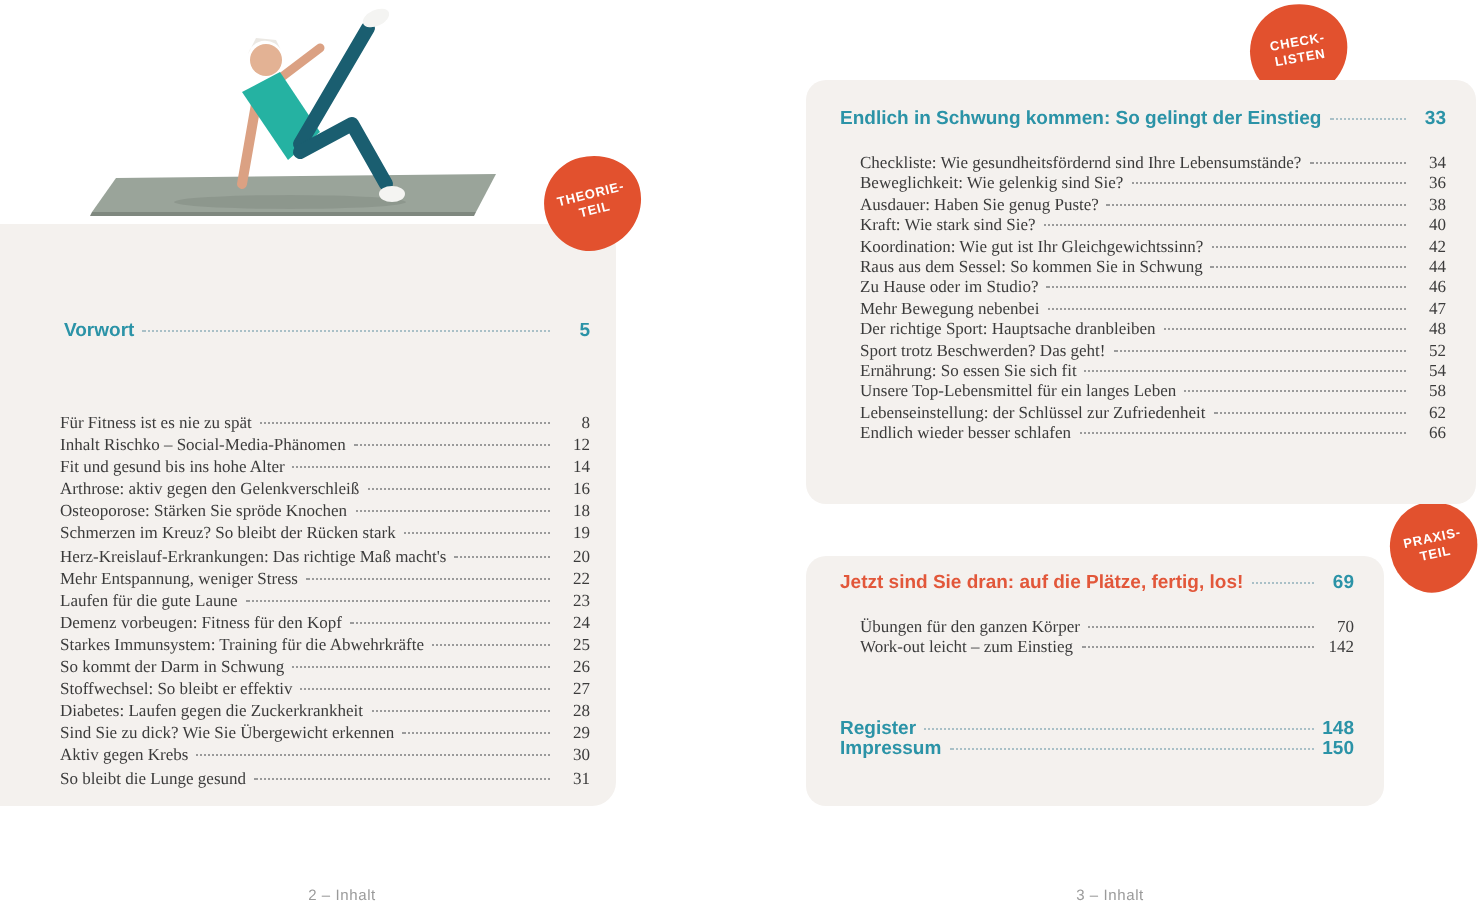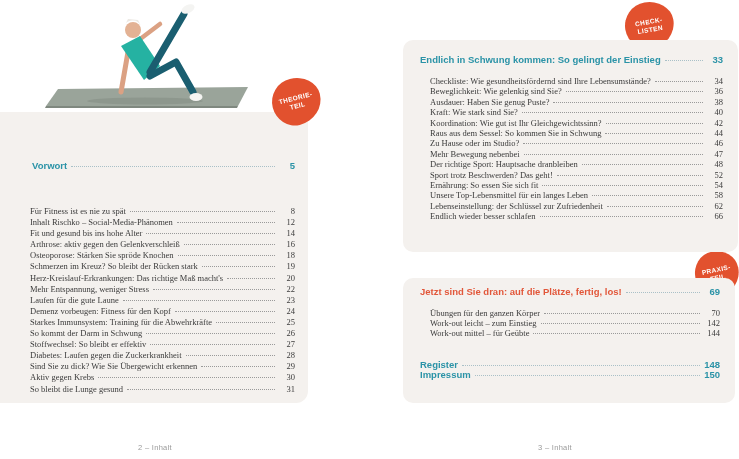--- a/index.html
+++ b/index.html
@@ -17,21 +17,21 @@
   }
   #inhalt-title{
     position:absolute;left:20px;top:6px;
     font-size:19px;font-weight:bold;letter-spacing:1px;color:#e2573a;
   }
   #left-sections{position:absolute;left:32px;right:13px;top:48px;}
   #left-items{position:absolute;left:20px;right:13px;top:94px;}
   
   .card{position:absolute;background:#f4f1ee;border-radius:10px;}
   #card-einstieg{left:403px;top:40px;width:335px;height:212px;}
-  #card-praxis{left:403px;top:278px;width:332px;height:125px;}
+  #card-praxis{left:403px;top:278px;width:289px;height:125px;}
   #card-einstieg .card-head{position:absolute;left:17px;right:15px;top:14px;}
   #card-einstieg .card-items{position:absolute;left:17px;right:15px;top:36px;}
   #card-praxis .card-head{position:absolute;left:17px;right:15px;top:8px;}
   #card-praxis .card-items{position:absolute;left:17px;right:15px;top:30px;}
   #card-praxis .card-extras{position:absolute;left:17px;right:15px;top:82px;}
   
   .row{display:flex;align-items:baseline;white-space:nowrap;}
   .section{font-weight:bold;font-size:9.5px;color:#2b93a7;margin-bottom:11px;line-height:11px;}
   .section .num{color:#2b93a7;}
   .section .leader{border-bottom-color:#a9c0c7;}
@@ -58,21 +58,21 @@
     border-radius:48% 52% 55% 45% / 50% 46% 54% 50%;
   }
   #badge-theorie{left:272px;top:78px;width:49px;height:47px;transform:rotate(-14deg);}
   #badge-check{left:625px;top:2px;width:49px;height:47px;transform:rotate(-10deg);}
   #badge-praxis{left:695px;top:251px;width:44px;height:45px;transform:rotate(-12deg);}
   
   .page-footer{
     position:absolute;top:443px;width:310px;text-align:center;
     font-size:7.5px;color:#9a9a9a;letter-spacing:0.3px;
   }
-  #footer-left{left:0;}
+  #footer-left{left:0;padding-left:16px;}
   #footer-right{left:400px;}
 </style>
 </head>
 <body>
 
 <svg id="photo" viewBox="0 0 262 110">
   <polygon points="58,89 248,87 238,106 46,106" fill="#9aa49a"></polygon>
   <polygon points="46,106 238,106 237,108 45,108" fill="#7f887f"></polygon>
   <ellipse cx="145" cy="101" rx="58" ry="3.5" fill="rgba(0,0,0,0.08)"></ellipse>
   <g stroke-linecap="round">
@@ -292,25 +292,20 @@
       <div class="row item">
         <span class="lbl">Übungen für den ganzen Körper</span>
         <span class="leader"></span>
         <span class="num">70</span>
       </div>
       <div class="row item">
         <span class="lbl">Work-out leicht – zum Einstieg</span>
         <span class="leader"></span>
         <span class="num">142</span>
       </div>
-      <div class="row item">
-        <span class="lbl">Work-out mittel – für Geübte</span>
-        <span class="leader"></span>
-        <span class="num">144</span>
-      </div>
     </div>
   <div class="card-extras extras">
       <div class="row section">
         <span class="lbl">Register</span>
         <span class="leader"></span>
         <span class="num">148</span>
       </div>
       <div class="row section">
         <span class="lbl">Impressum</span>
         <span class="leader"></span>

